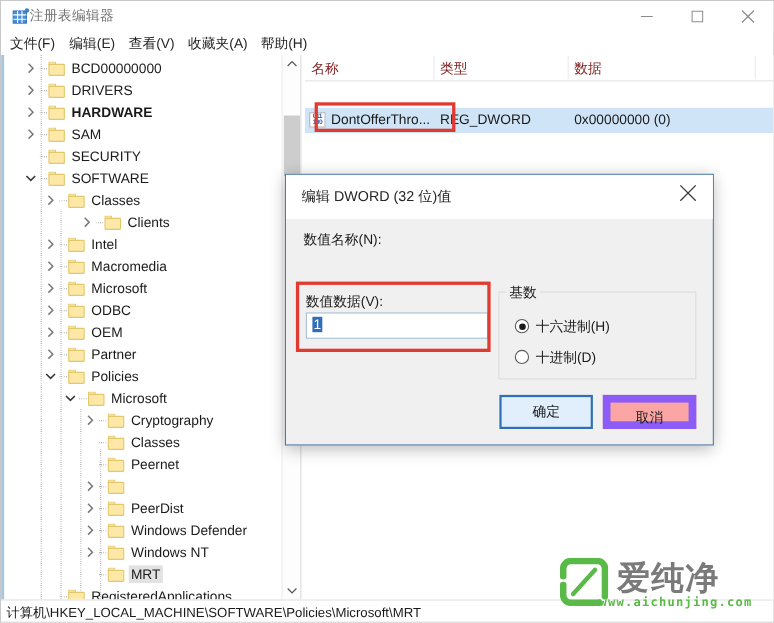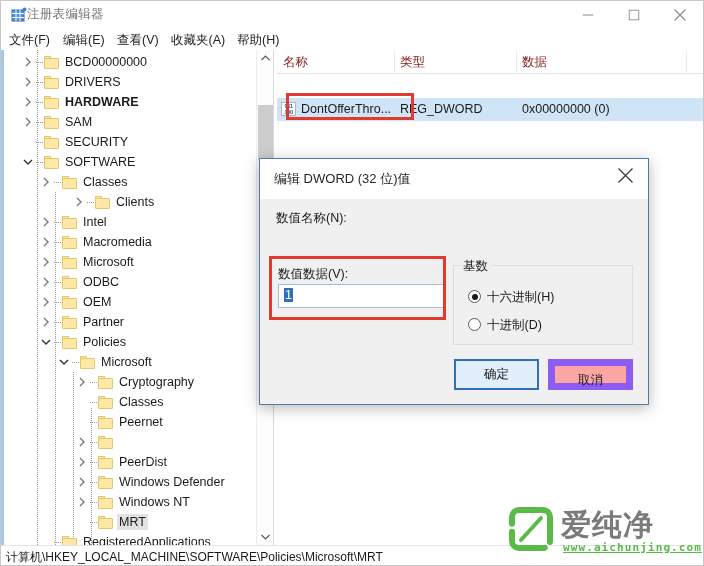--- a/index.html
+++ b/index.html
@@ -210,22 +210,22 @@
   
   .watermark{
     position:absolute;left:508px;top:502px;width:190px;height:58px;
   }
   .wm-mark{position:absolute;left:0;top:4px;width:44px;height:44px;}
   .wm-cn{
     position:absolute;left:52px;top:2px;font-size:30px;font-weight:bold;color:#7a7a7a;
     letter-spacing:1px;white-space:nowrap;font-family:"DejaVu Sans",sans-serif;
   }
   .wm-url{
-    position:absolute;left:54px;top:38px;font-size:11px;font-weight:bold;color:#5aba47;
-    letter-spacing:1.1px;white-space:nowrap;font-family:"DejaVu Sans Mono",monospace;text-decoration:underline;
+    position:absolute;left:36px;top:38px;font-size:11px;font-weight:bold;color:#5aba47;
+    letter-spacing:1.1px;white-space:nowrap;font-family:"DejaVu Sans Mono",monospace;
   }
 </style>
 </head>
 <body>
 
 <div class="app">
 
   <div class="titlebar">
     <div class="title-icon">
       <svg width="16" height="16" viewBox="0 0 16 16">

